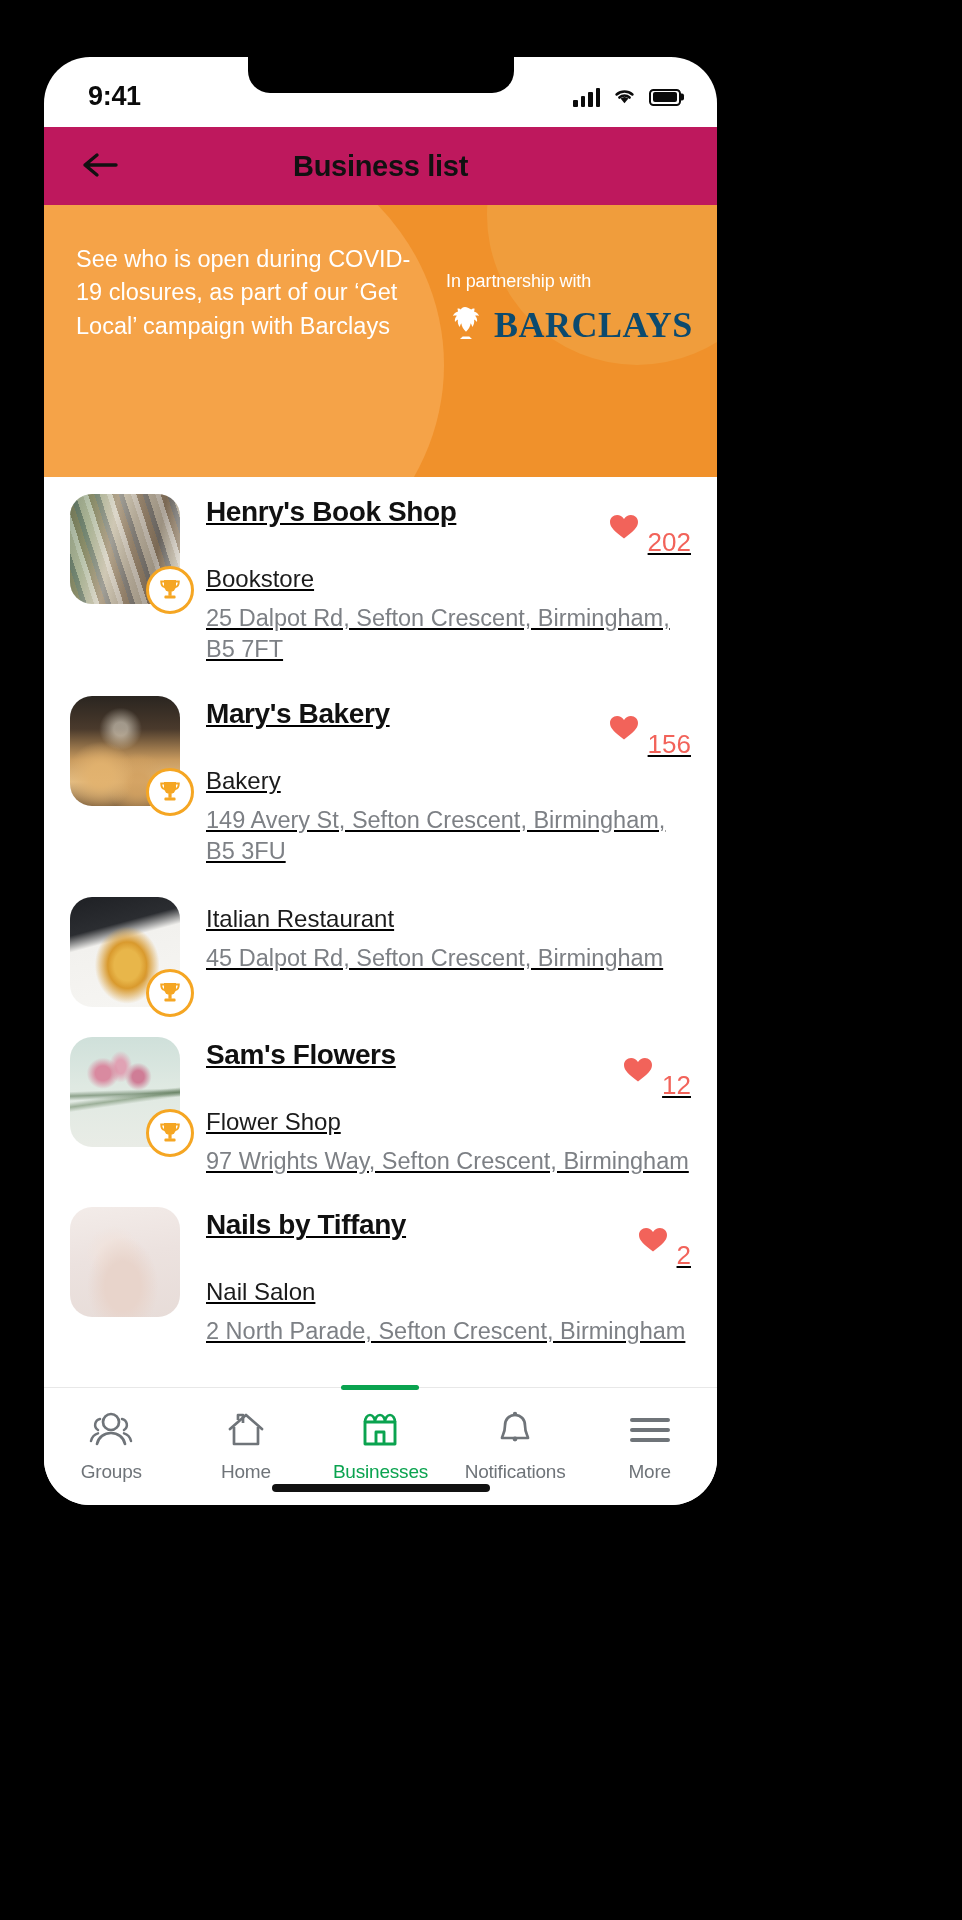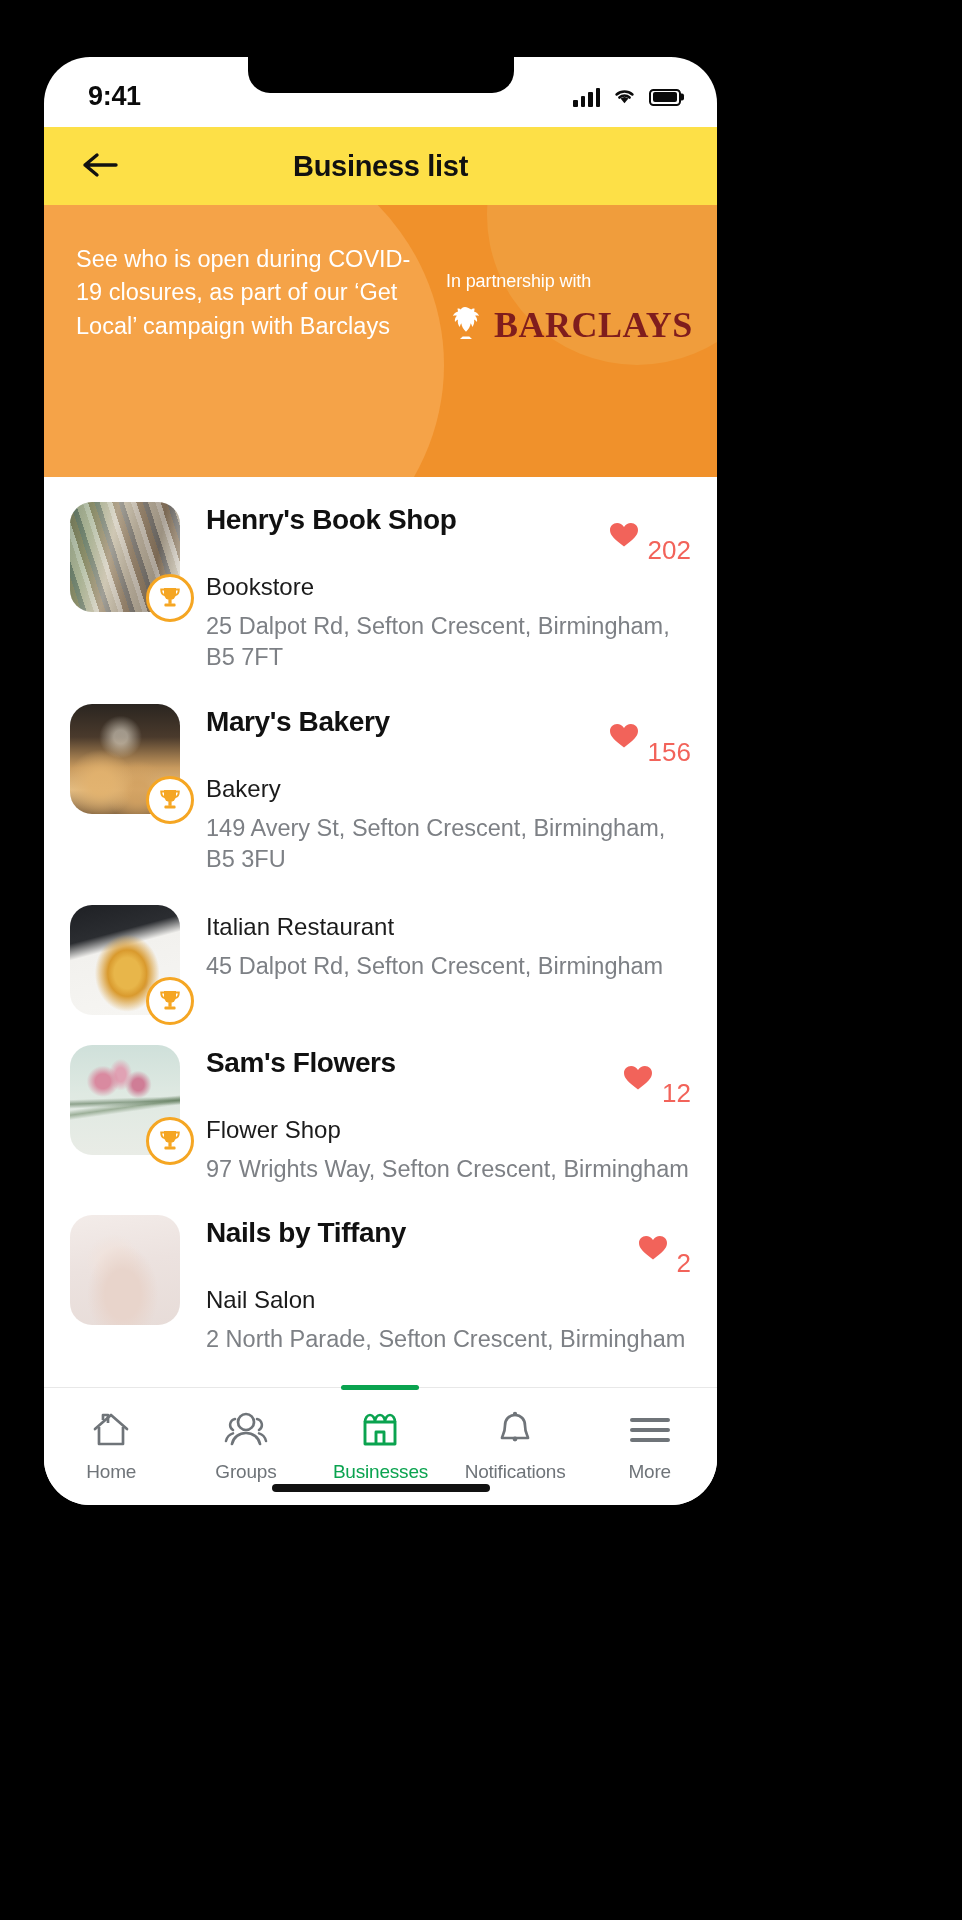--- a/index.html
+++ b/index.html
@@ -46,21 +46,21 @@
   }
   .battery::after{
     content:""; position:absolute; right:-5px; top:50%; transform:translateY(-50%);
     width:2.6px;height:7px;background:#0b0b0b;border-radius:0 2px 2px 0;
   }
   .battery b{ display:block; height:100%; width:100%; background:#0b0b0b; border-radius:2px;}
 
   
   #title-bar{
     height:78px; display:flex; align-items:center; position:relative;
-    padding:0 30px; background:#fde047;
+    padding:0 30px; background:#be185d;
   }
   #back-button{
     width:52px;height:52px;display:flex;align-items:center;justify-content:center;
     cursor:pointer; background:none;border:none;
   }
   #page-title{
     position:absolute; left:0; right:0; text-align:center;
     font-size:29px; font-weight:700; color:#111; letter-spacing:-0.3px;
     pointer-events:none;
   }
@@ -87,25 +87,25 @@
   }
   #promo-body-row{ display:flex; align-items:flex-start; gap:10px;}
   #promo-subtitle{
     font-size:23.5px; color:#fff; line-height:1.42; max-width:360px; flex:0 0 auto;
   }
   #partner-block{ margin-left:auto; padding-top:28px; text-align:left;}
   #partner-label{ font-size:18px; color:#fff; margin-bottom:12px; letter-spacing:-0.1px;}
   #barclays-lockup{ display:flex; align-items:center; gap:10px;}
   #barclays-wordmark{
     font-family:"Liberation Serif", serif;
-    font-size:36px; font-weight:700; color:#7f1d1d; letter-spacing:0.5px;
-  }
-
-  
-  #business-list{ background:#fff; padding-top:8px;}
+    font-size:36px; font-weight:700; color:#0c4a6e; letter-spacing:0.5px;
+  }
+
+  
+  #business-list{ background:#fff; text-decoration:underline;}
   .business-row{
     display:flex; align-items:flex-start;
     padding:17px 26px 13px 26px; gap:26px; cursor:pointer;
   }
   .thumb-wrap{ position:relative; flex:0 0 auto; width:110px; height:110px;}
   .thumb{
     width:110px;height:110px;border-radius:22px; overflow:hidden;
     background:#ddd; position:relative;
   }
   .trophy-badge{
@@ -353,39 +353,39 @@
       <div class="biz-category">Nail Salon</div>
       <div class="biz-address">2 North Parade, Sefton Crescent, Birmingham</div>
     </div>
       </div>
     </div>
 
   <div id="bottom-nav">
       <div class="nav-item">
 
     <div class="nav-icon">
-          <svg width="46" height="44" viewBox="0 0 46 44">
-            <path d="M7 21 23 7l16 14" stroke="#6f7479" stroke-width="2.7" fill="none" stroke-linejoin="round" stroke-linecap="round"></path>
-            <path d="M11 19v17h24V19" stroke="#6f7479" stroke-width="2.7" fill="none" stroke-linejoin="round"></path>
-            <path d="M15 12V7h5v8" stroke="#6f7479" stroke-width="2.7" fill="none" stroke-linejoin="round"></path>
-          </svg>
-        </div>
-    <div class="nav-label">Home</div>
-      </div>
-      <div class="nav-item">
-
-    <div class="nav-icon">
           <svg width="48" height="44" viewBox="0 0 48 44">
             <circle cx="24" cy="14" r="8" stroke="#6f7479" stroke-width="2.7" fill="none"></circle>
             <path d="M10 36c1.5-7 7.3-11 14-11s12.5 4 14 11" stroke="#6f7479" stroke-width="2.7" fill="none" stroke-linecap="round"></path>
             <path d="M13 11a6 6 0 0 0-2 11M35 11a6 6 0 0 1 2 11" stroke="#6f7479" stroke-width="2.5" fill="none" stroke-linecap="round"></path>
             <path d="M4 33c1-4 3.5-6.6 7-7.6M44 33c-1-4-3.5-6.6-7-7.6" stroke="#6f7479" stroke-width="2.5" fill="none" stroke-linecap="round"></path>
           </svg>
         </div>
     <div class="nav-label">Groups</div>
+      </div>
+      <div class="nav-item">
+
+    <div class="nav-icon">
+          <svg width="46" height="44" viewBox="0 0 46 44">
+            <path d="M7 21 23 7l16 14" stroke="#6f7479" stroke-width="2.7" fill="none" stroke-linejoin="round" stroke-linecap="round"></path>
+            <path d="M11 19v17h24V19" stroke="#6f7479" stroke-width="2.7" fill="none" stroke-linejoin="round"></path>
+            <path d="M15 12V7h5v8" stroke="#6f7479" stroke-width="2.7" fill="none" stroke-linejoin="round"></path>
+          </svg>
+        </div>
+    <div class="nav-label">Home</div>
       </div>
       <div class="nav-item active">
     <div class="nav-indicator"></div>
     <div class="nav-icon">
           <svg width="46" height="44" viewBox="0 0 46 44">
             <path d="M8 14h30v22H8Z" stroke="#0AA34F" stroke-width="2.9" fill="none" stroke-linejoin="round"></path>
             <path d="M8 14c0-4 2.4-7 5-7s5 3 5 7M18 14c0-4 2.2-7 5-7s5 3 5 7M28 14c0-4 2.4-7 5-7s5 3 5 7" stroke="#0AA34F" stroke-width="2.7" fill="none" stroke-linejoin="round"></path>
             <path d="M19 36V24h8v12" stroke="#0AA34F" stroke-width="2.9" fill="none" stroke-linejoin="round"></path>
           </svg>
         </div>

